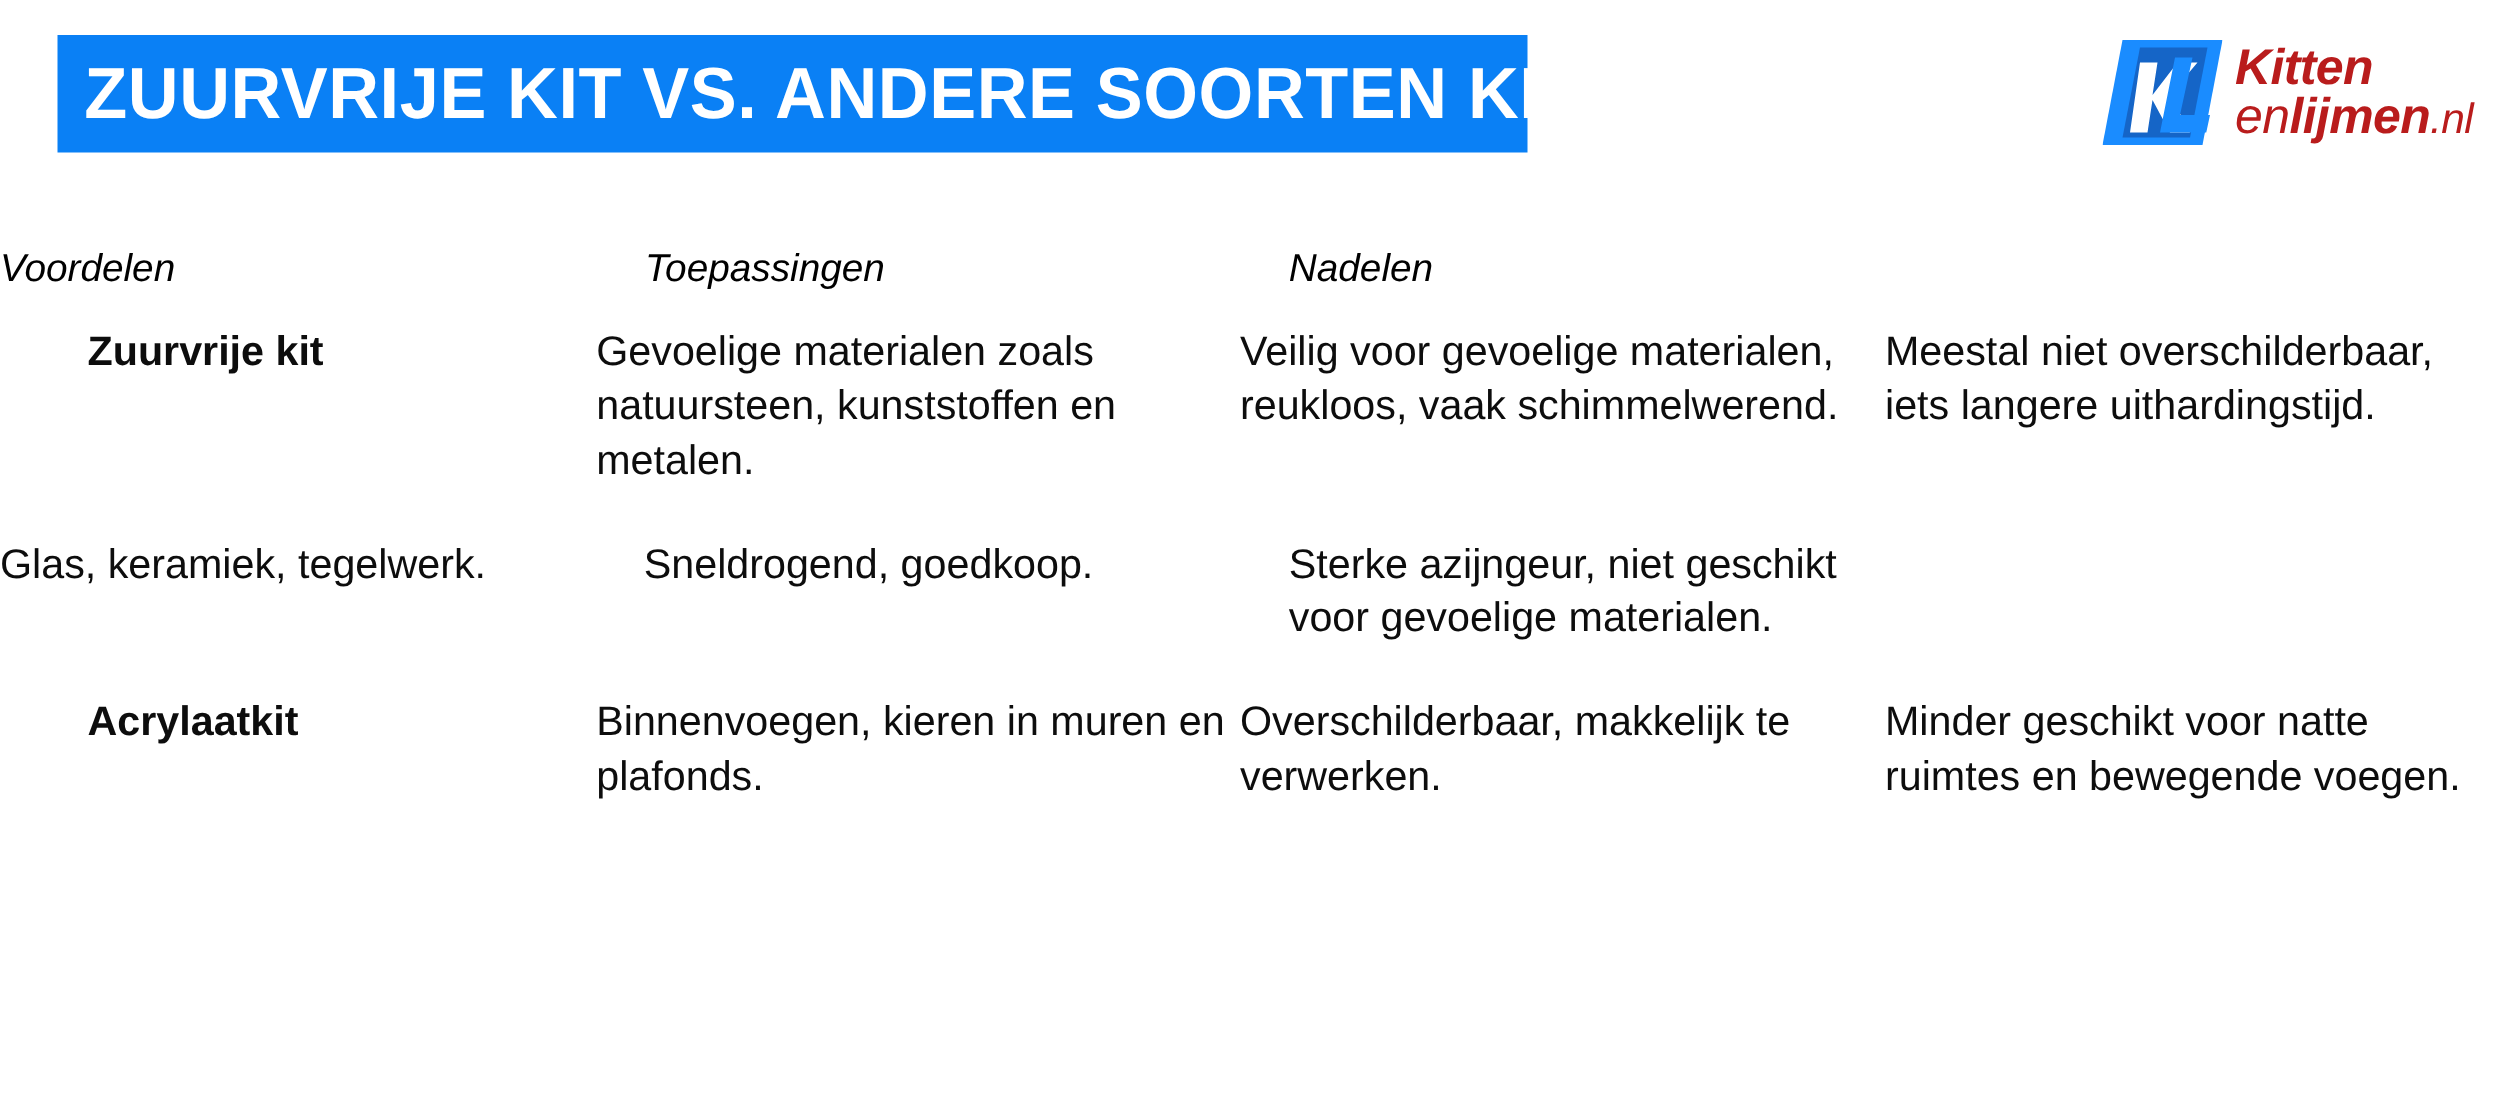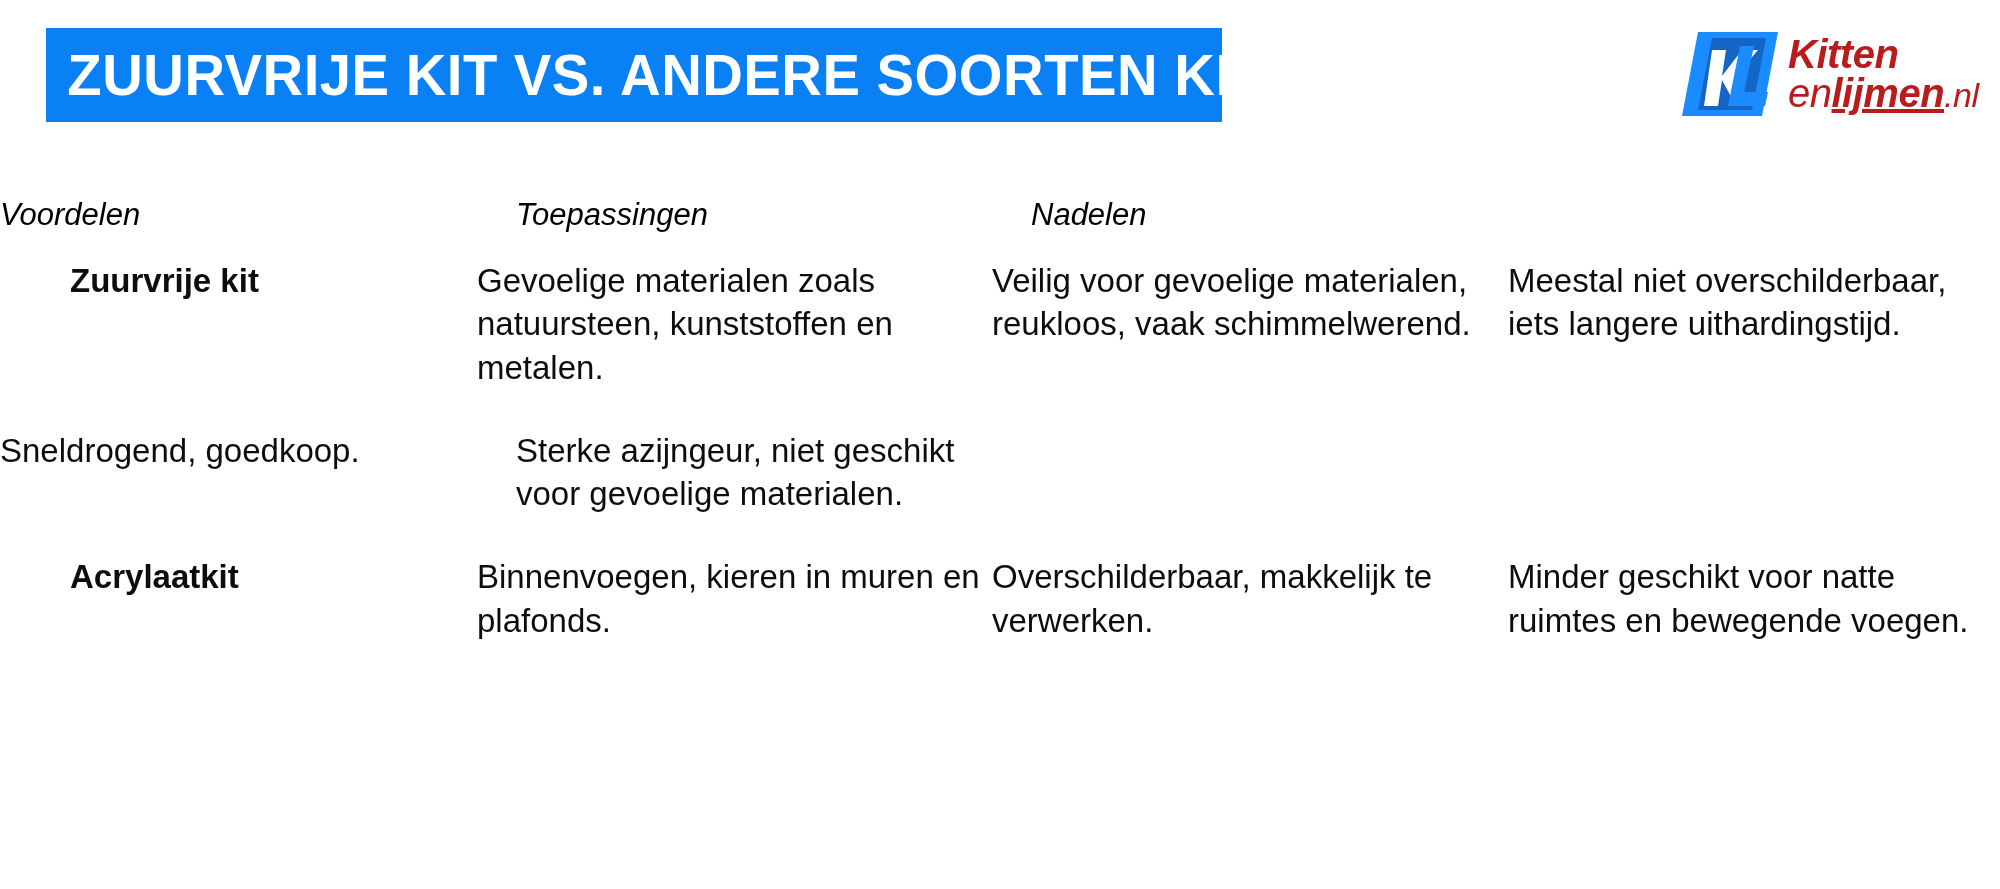--- a/index.html
+++ b/index.html
@@ -57,21 +57,21 @@
   .logo-line1{
     font-size:40px;font-weight:700;font-style:italic;
     letter-spacing:-0.5px;
   }
   .logo-line2{
     font-size:40px;font-style:italic;
     letter-spacing:-0.5px;
     white-space:nowrap;
   }
   .logo-line2 .lw-en{font-weight:400;}
-  .logo-line2 .lw-lijmen{font-weight:700;text-decoration:underline;}
+  .logo-line2 .lw-lijmen{font-weight:700;}
   .logo-line2 .lw-nl{font-weight:400;font-size:34px;}
 
   
   .table{
     position:absolute;
     left:0; top:196px;
     width:2000px;
   }
   .row{
     display:flex;
@@ -155,20 +155,23 @@
         </div>
       <div class="col c3">
           <div class="cell">Veilig voor gevoelige materialen, reukloos, vaak schimmelwerend.</div>
         </div>
       <div class="col c4">
           <div class="cell">Meestal niet overschilderbaar, iets langere uithardingstijd.</div>
         </div>
     </div>
 
     <div class="row data-row row-indent">
+      <div class="col c2">
+          <div class="cell">Glas, keramiek, tegelwerk.</div>
+        </div>
       <div class="col c3">
           <div class="cell">Sneldrogend, goedkoop.</div>
         </div>
       <div class="col c4">
           <div class="cell">Sterke azijngeur, niet geschikt voor gevoelige materialen.</div>
         </div>
     </div>
 
     <div class="row data-row">
       <div class="col c1">

